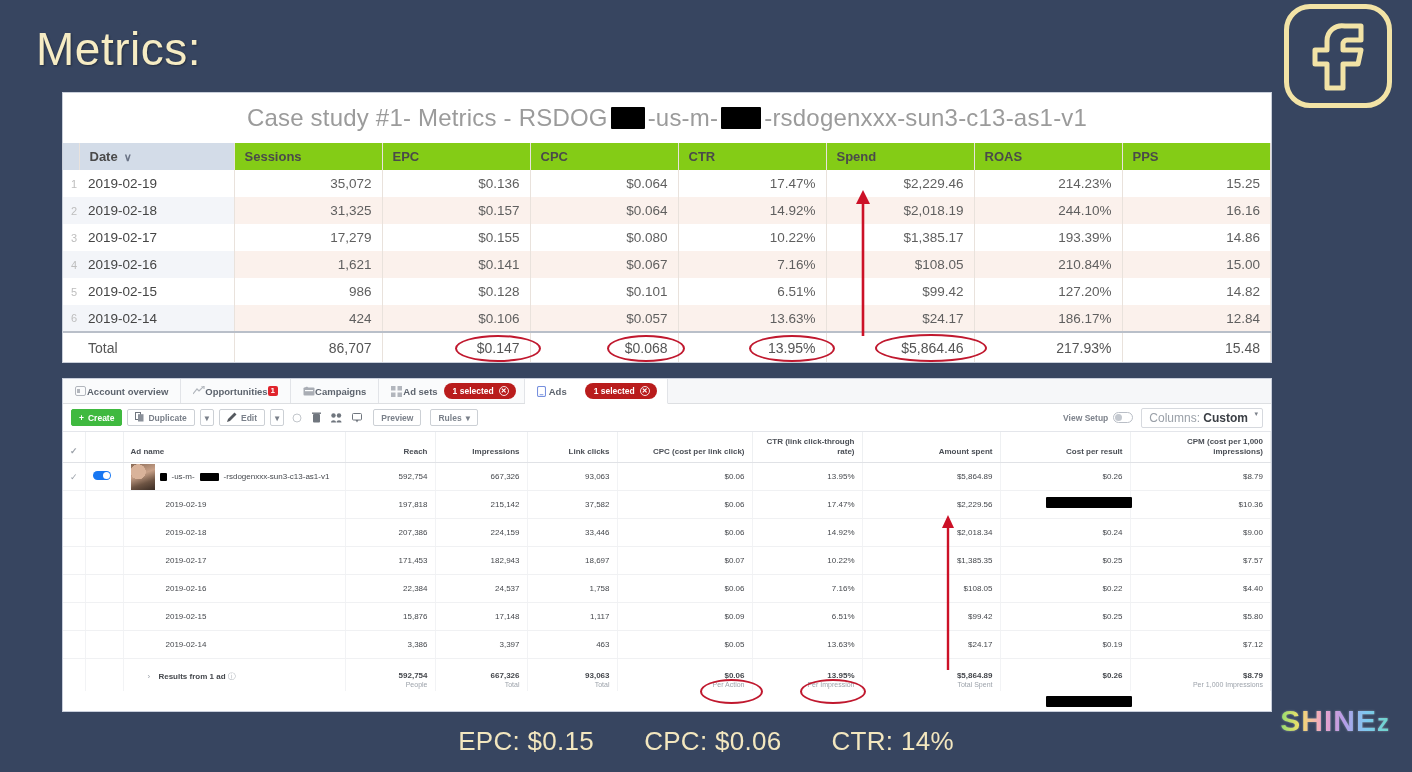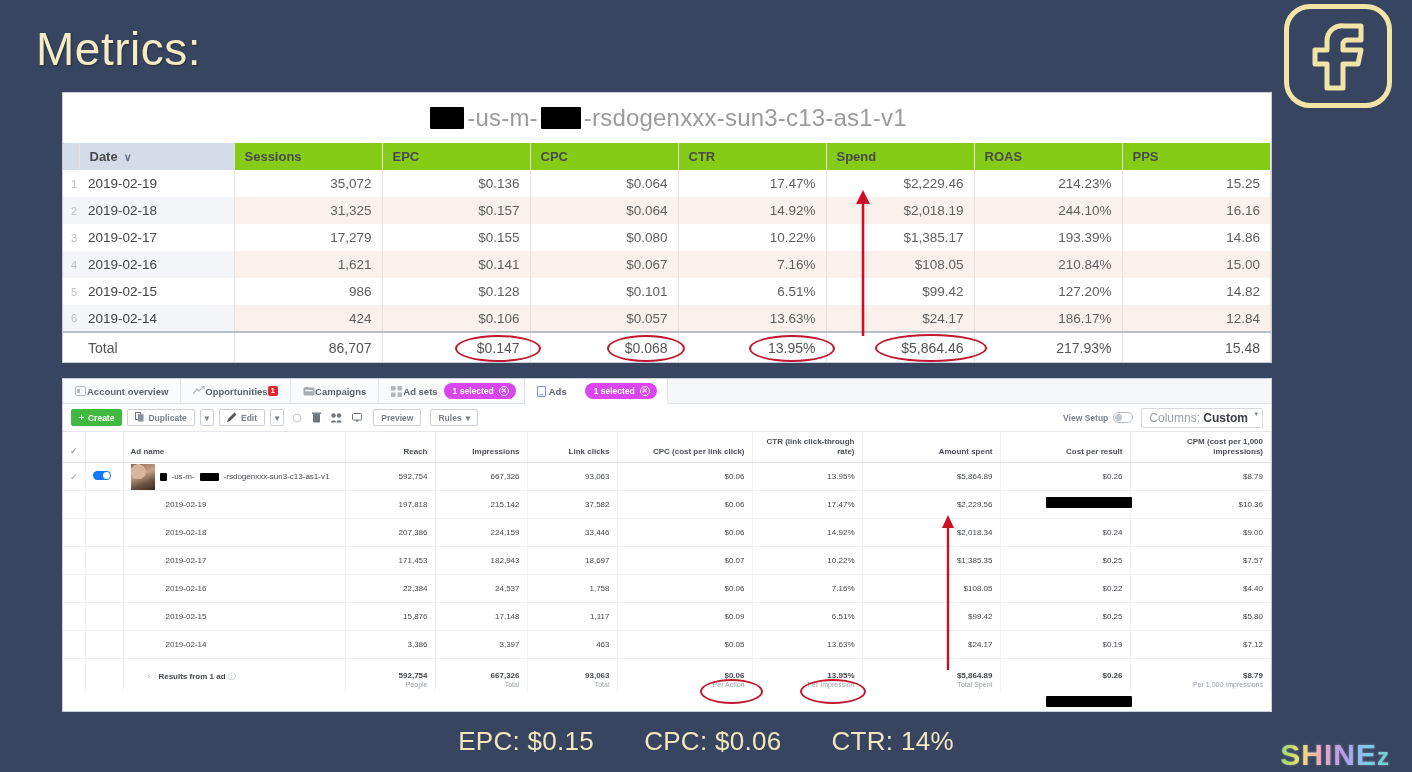--- a/index.html
+++ b/index.html
@@ -119,21 +119,21 @@
     background: #fafbfc;
     position: relative;
   }
   .fb-tab.active { background: #fff; border-bottom: 1px solid #fff; margin-bottom: -1px; }
   .fb-tab .tico { width: 12px; height: 11px; display:inline-block; opacity:.75; }
   .badge-red {
     background: #e0242c; color: #fff; font-size: 8px; font-weight: 700;
     border-radius: 2px; padding: 1px 3px; line-height: 1;
   }
   .pill {
-    background: #d946ef; color: #fff; font-weight: 700; font-size: 8.5px;
+    background: #b91c1c; color: #fff; font-weight: 700; font-size: 8.5px;
     border-radius: 10px; padding: 3px 7px 3px 9px;
     display: inline-flex; align-items: center; gap: 5px;
   }
   .pill .x {
     width: 10px; height: 10px; border-radius: 50%;
     border: 1px solid rgba(255,255,255,.85);
     display: inline-flex; align-items: center; justify-content: center;
     font-size: 7px;
   }
 
@@ -218,21 +218,21 @@
     position: absolute;
     left: 0; right: 0; top: 726px;
     display: flex; align-items: center; justify-content: center;
     gap: 50px;
     font-size: 26px; color: #f3e7bf;
     letter-spacing: .3px;
   }
   .metrics-strip span { white-space: nowrap; }
 
   .shinez {
-    position: absolute; right: 22px; top: 738px;
+    position: absolute; right: 22px; top: 704px;
     font-size: 30px; font-weight: 700; letter-spacing: 1px;
     background: linear-gradient(90deg,#8fdc6f 0%,#f3e06a 18%,#f0a4c8 38%,#b79ce8 58%,#7fc8f0 78%,#6ed6c8 100%);
     -webkit-background-clip: text; background-clip: text; color: transparent;
     -webkit-text-fill-color: transparent;
     filter: drop-shadow(0 0 1px rgba(255,255,255,.35));
   }
   .shinez i { font-style: normal; font-size: 24px; }
 </style>
 </head>
 <body>
@@ -240,20 +240,21 @@
 <div class="slide-title">Metrics:</div>
 
 <div class="fb-logo">
   <svg width="54" height="72" viewBox="0 0 54 72" aria-hidden="true">
     <path d="M34 6 H50 V20 H36 a4 4 0 0 0 -4 4 V30 H50 L47 44 H32 V68 H16 V44 H4 V30 H16 V21 A15 15 0 0 1 34 6 Z" fill="none" stroke="#f2e3a6" stroke-width="5" stroke-linejoin="round"></path>
   </svg>
 </div>
 
 <div class="top-table">
   <div class="tt-title">
+    <span>Case study #1- Metrics - RSDOG</span>
     <span class="redact" style="width:34px;"></span>
     <span>-us-m-</span>
     <span class="redact" style="width:40px;"></span>
     <span>-rsdogenxxx-sun3-c13-as1-v1</span>
   </div>
 
   <table class="tt">
     <colgroup>
       <col style="width:16px">
         <col style="width:155px">

